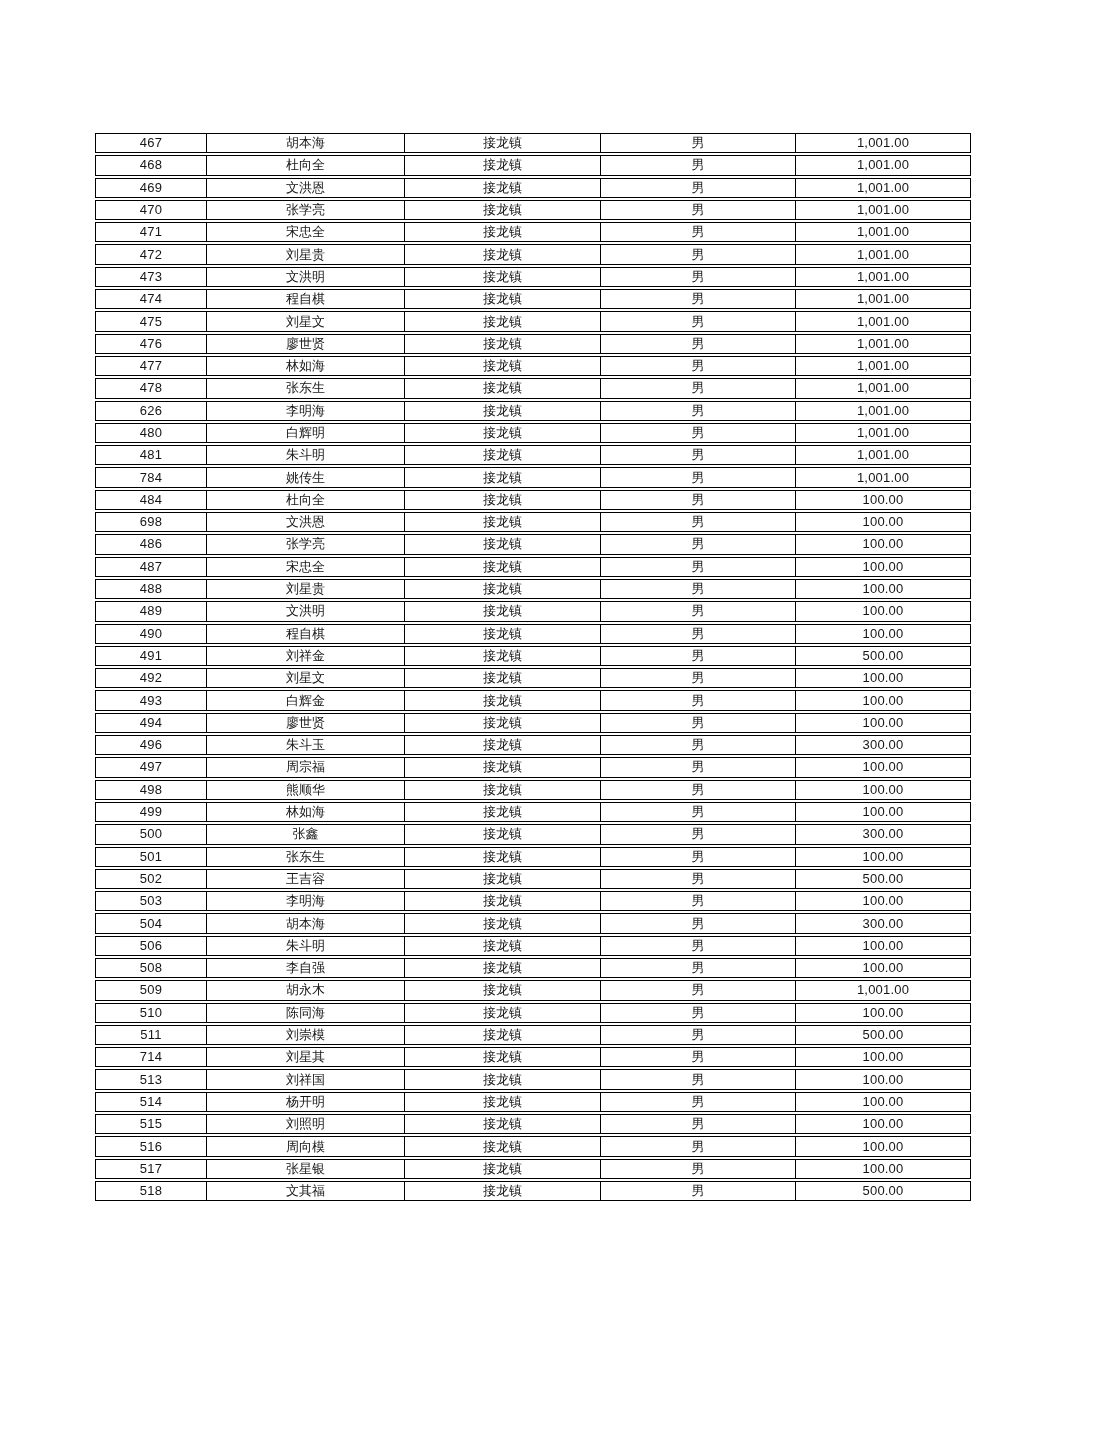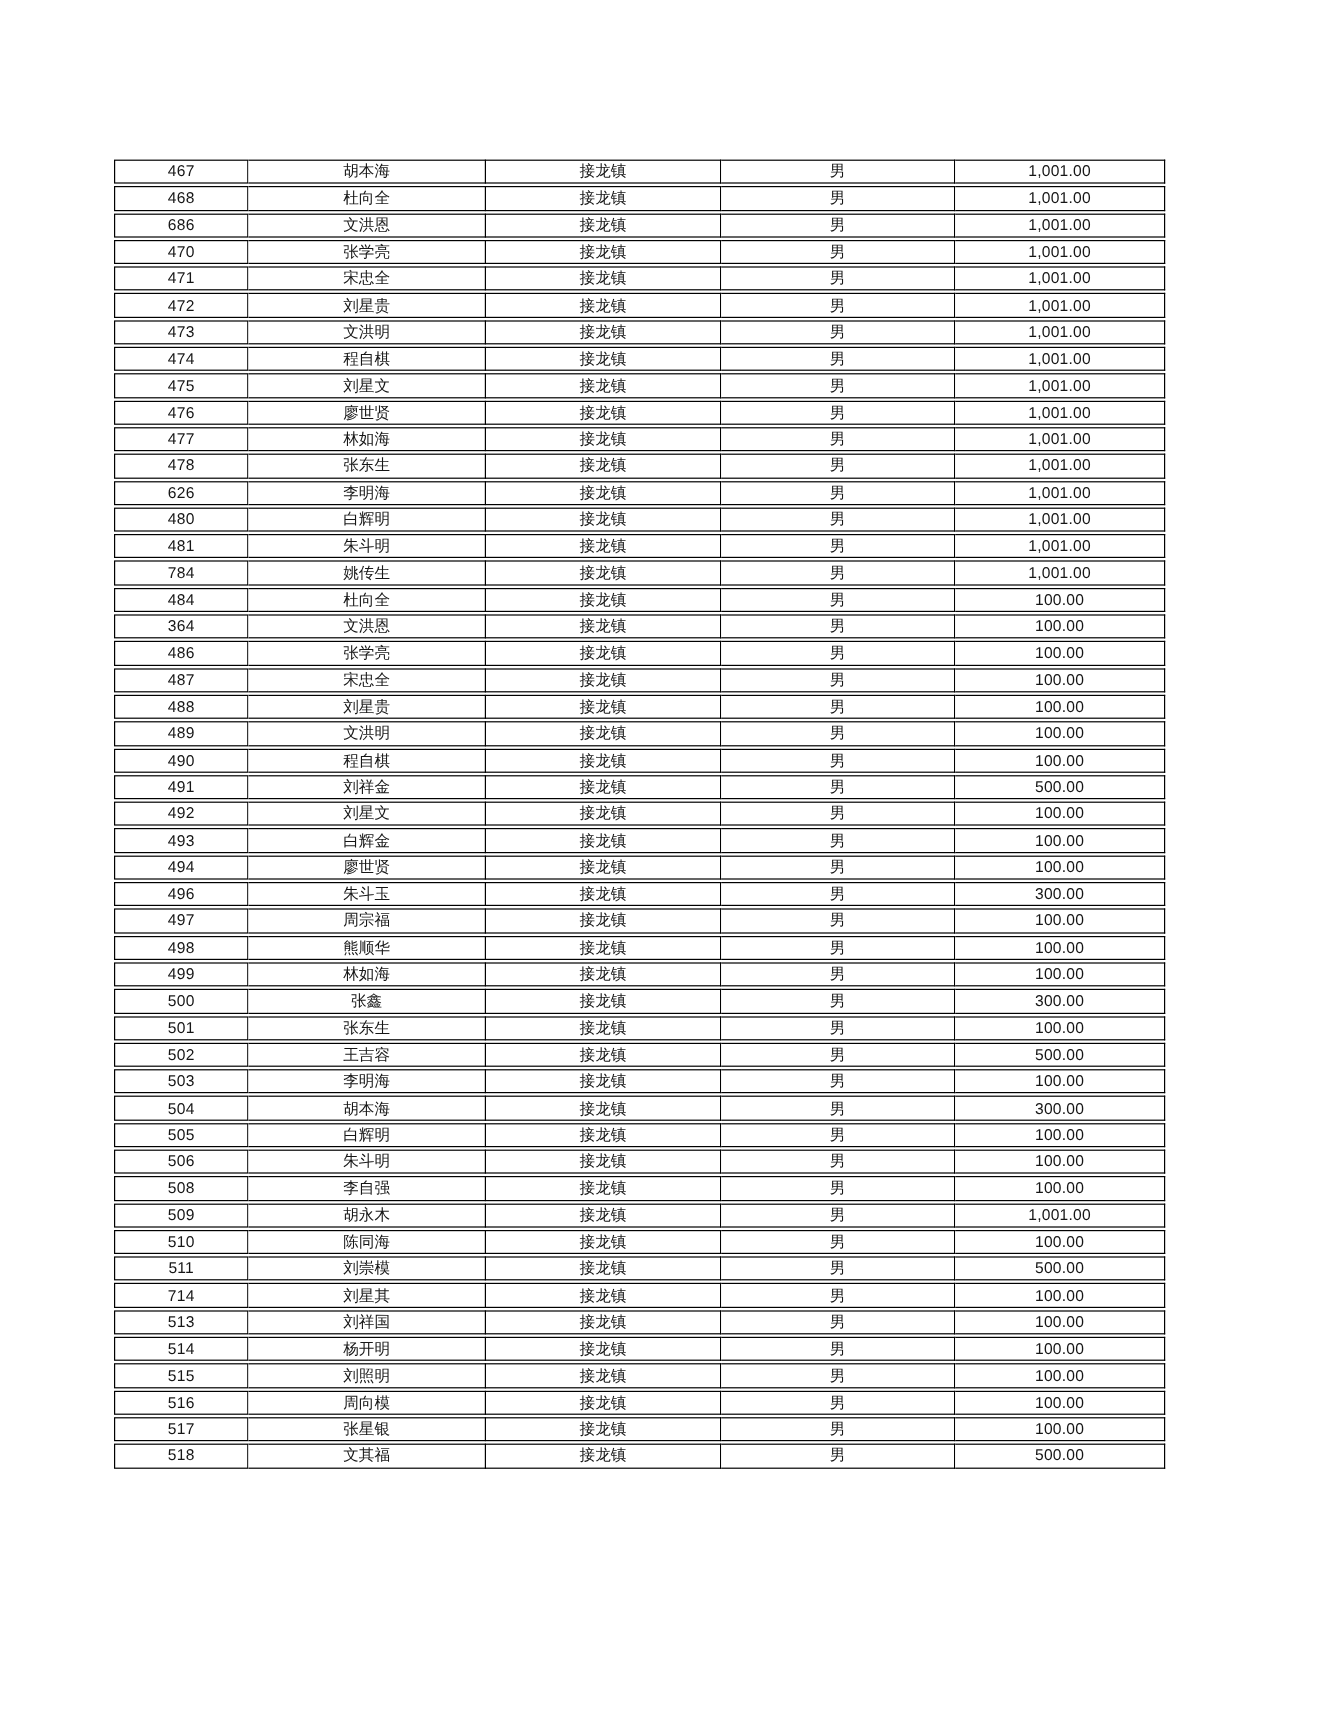--- a/index.html
+++ b/index.html
@@ -68,21 +68,21 @@
           <td class="num">1,001.00</td>
         </tr>
         <tr>
           <td class="num">468</td>
           <td>杜向全</td>
           <td>接龙镇</td>
           <td>男</td>
           <td class="num">1,001.00</td>
         </tr>
         <tr>
-          <td class="num">686</td>
+          <td class="num">469</td>
           <td>文洪恩</td>
           <td>接龙镇</td>
           <td>男</td>
           <td class="num">1,001.00</td>
         </tr>
         <tr>
           <td class="num">470</td>
           <td>张学亮</td>
           <td>接龙镇</td>
           <td>男</td>
@@ -173,21 +173,21 @@
           <td class="num">1,001.00</td>
         </tr>
         <tr>
           <td class="num">484</td>
           <td>杜向全</td>
           <td>接龙镇</td>
           <td>男</td>
           <td class="num">100.00</td>
         </tr>
         <tr>
-          <td class="num">364</td>
+          <td class="num">698</td>
           <td>文洪恩</td>
           <td>接龙镇</td>
           <td>男</td>
           <td class="num">100.00</td>
         </tr>
         <tr>
           <td class="num">486</td>
           <td>张学亮</td>
           <td>接龙镇</td>
           <td>男</td>
@@ -304,27 +304,20 @@
           <td>接龙镇</td>
           <td>男</td>
           <td class="num">100.00</td>
         </tr>
         <tr>
           <td class="num">504</td>
           <td>胡本海</td>
           <td>接龙镇</td>
           <td>男</td>
           <td class="num">300.00</td>
-        </tr>
-        <tr>
-          <td class="num">505</td>
-          <td>白辉明</td>
-          <td>接龙镇</td>
-          <td>男</td>
-          <td class="num">100.00</td>
         </tr>
         <tr>
           <td class="num">506</td>
           <td>朱斗明</td>
           <td>接龙镇</td>
           <td>男</td>
           <td class="num">100.00</td>
         </tr>
         <tr>
           <td class="num">508</td>

